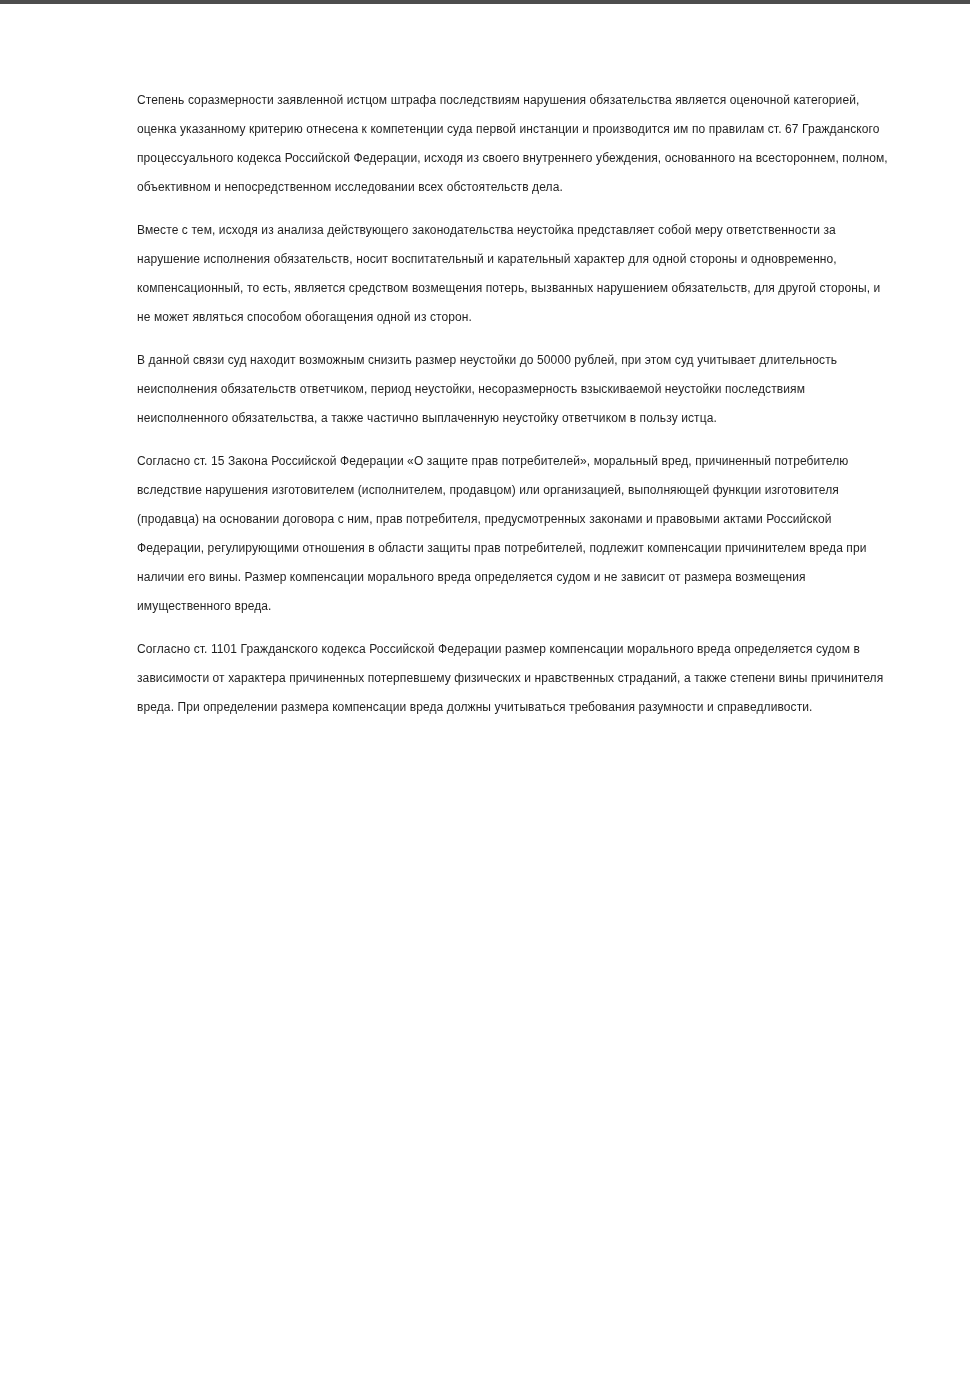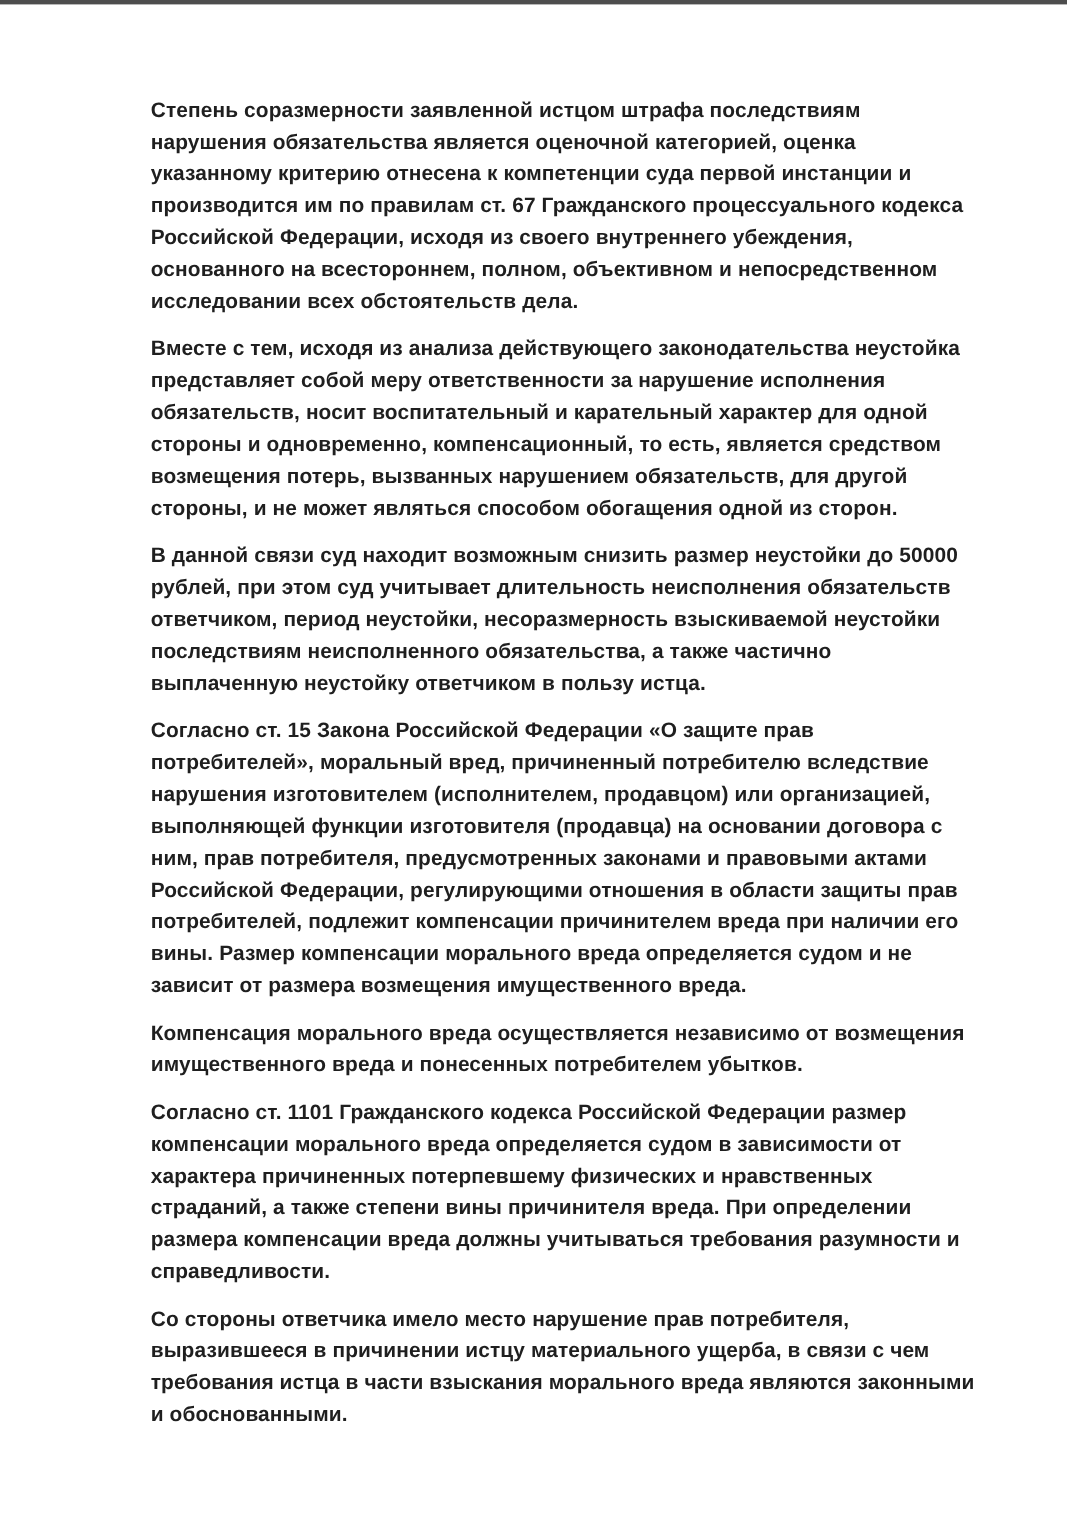--- a/index.html
+++ b/index.html
@@ -28,35 +28,33 @@
     height: 4px;
     background: var(--top-bar);
   }
   .content {
     position: absolute;
     top: 86px;
     left: 137px;
     width: 756px;
   }
   .content p {
-    font-size: 19px;
+    font-size: 12px;
     line-height: 29px;
     color: var(--text);
     letter-spacing: 0.1px;
     margin-bottom: 14px;
-    font-weight: 700;
+    font-weight: 400;
   }
 </style>
 </head>
 <body>
 
 <div class="page">
   <div class="top-bar"></div>
   <main class="content">
     <p>Степень соразмерности заявленной истцом штрафа последствиям нарушения обязательства является оценочной категорией, оценка указанному критерию отнесена к компетенции суда первой инстанции и производится им по правилам ст. 67 Гражданского процессуального кодекса Российской Федерации, исходя из своего внутреннего убеждения, основанного на всестороннем, полном, объективном и непосредственном исследовании всех обстоятельств дела.</p>
     <p>Вместе с тем, исходя из анализа действующего законодательства неустойка представляет собой меру ответственности за нарушение исполнения обязательств, носит воспитательный и карательный характер для одной стороны и одновременно, компенсационный, то есть, является средством возмещения потерь, вызванных нарушением обязательств, для другой стороны, и не может являться способом обогащения одной из сторон.</p>
     <p>В данной связи суд находит возможным снизить размер неустойки до 50000 рублей, при этом суд учитывает длительность неисполнения обязательств ответчиком, период неустойки, несоразмерность взыскиваемой неустойки последствиям неисполненного обязательства, а также частично выплаченную неустойку ответчиком в пользу истца.</p>
     <p>Согласно ст. 15 Закона Российской Федерации «О защите прав потребителей», моральный вред, причиненный потребителю вследствие нарушения изготовителем (исполнителем, продавцом) или организацией, выполняющей функции изготовителя (продавца) на основании договора с ним, прав потребителя, предусмотренных законами и правовыми актами Российской Федерации, регулирующими отношения в области защиты прав потребителей, подлежит компенсации причинителем вреда при наличии его вины. Размер компенсации морального вреда определяется судом и не зависит от размера возмещения имущественного вреда.</p>
-    <p>Компенсация морального вреда осуществляется независимо от возмещения имущественного вреда и понесенных потребителем убытков.</p>
     <p>Согласно ст. 1101 Гражданского кодекса Российской Федерации размер компенсации морального вреда определяется судом в зависимости от характера причиненных потерпевшему физических и нравственных страданий, а также степени вины причинителя вреда. При определении размера компенсации вреда должны учитываться требования разумности и справедливости.</p>
-    <p>Со стороны ответчика имело место нарушение прав потребителя, выразившееся в причинении истцу материального ущерба, в связи с чем требования истца в части взыскания морального вреда являются законными и обоснованными.</p>
   </main>
 </div>
 
 </body></html>

